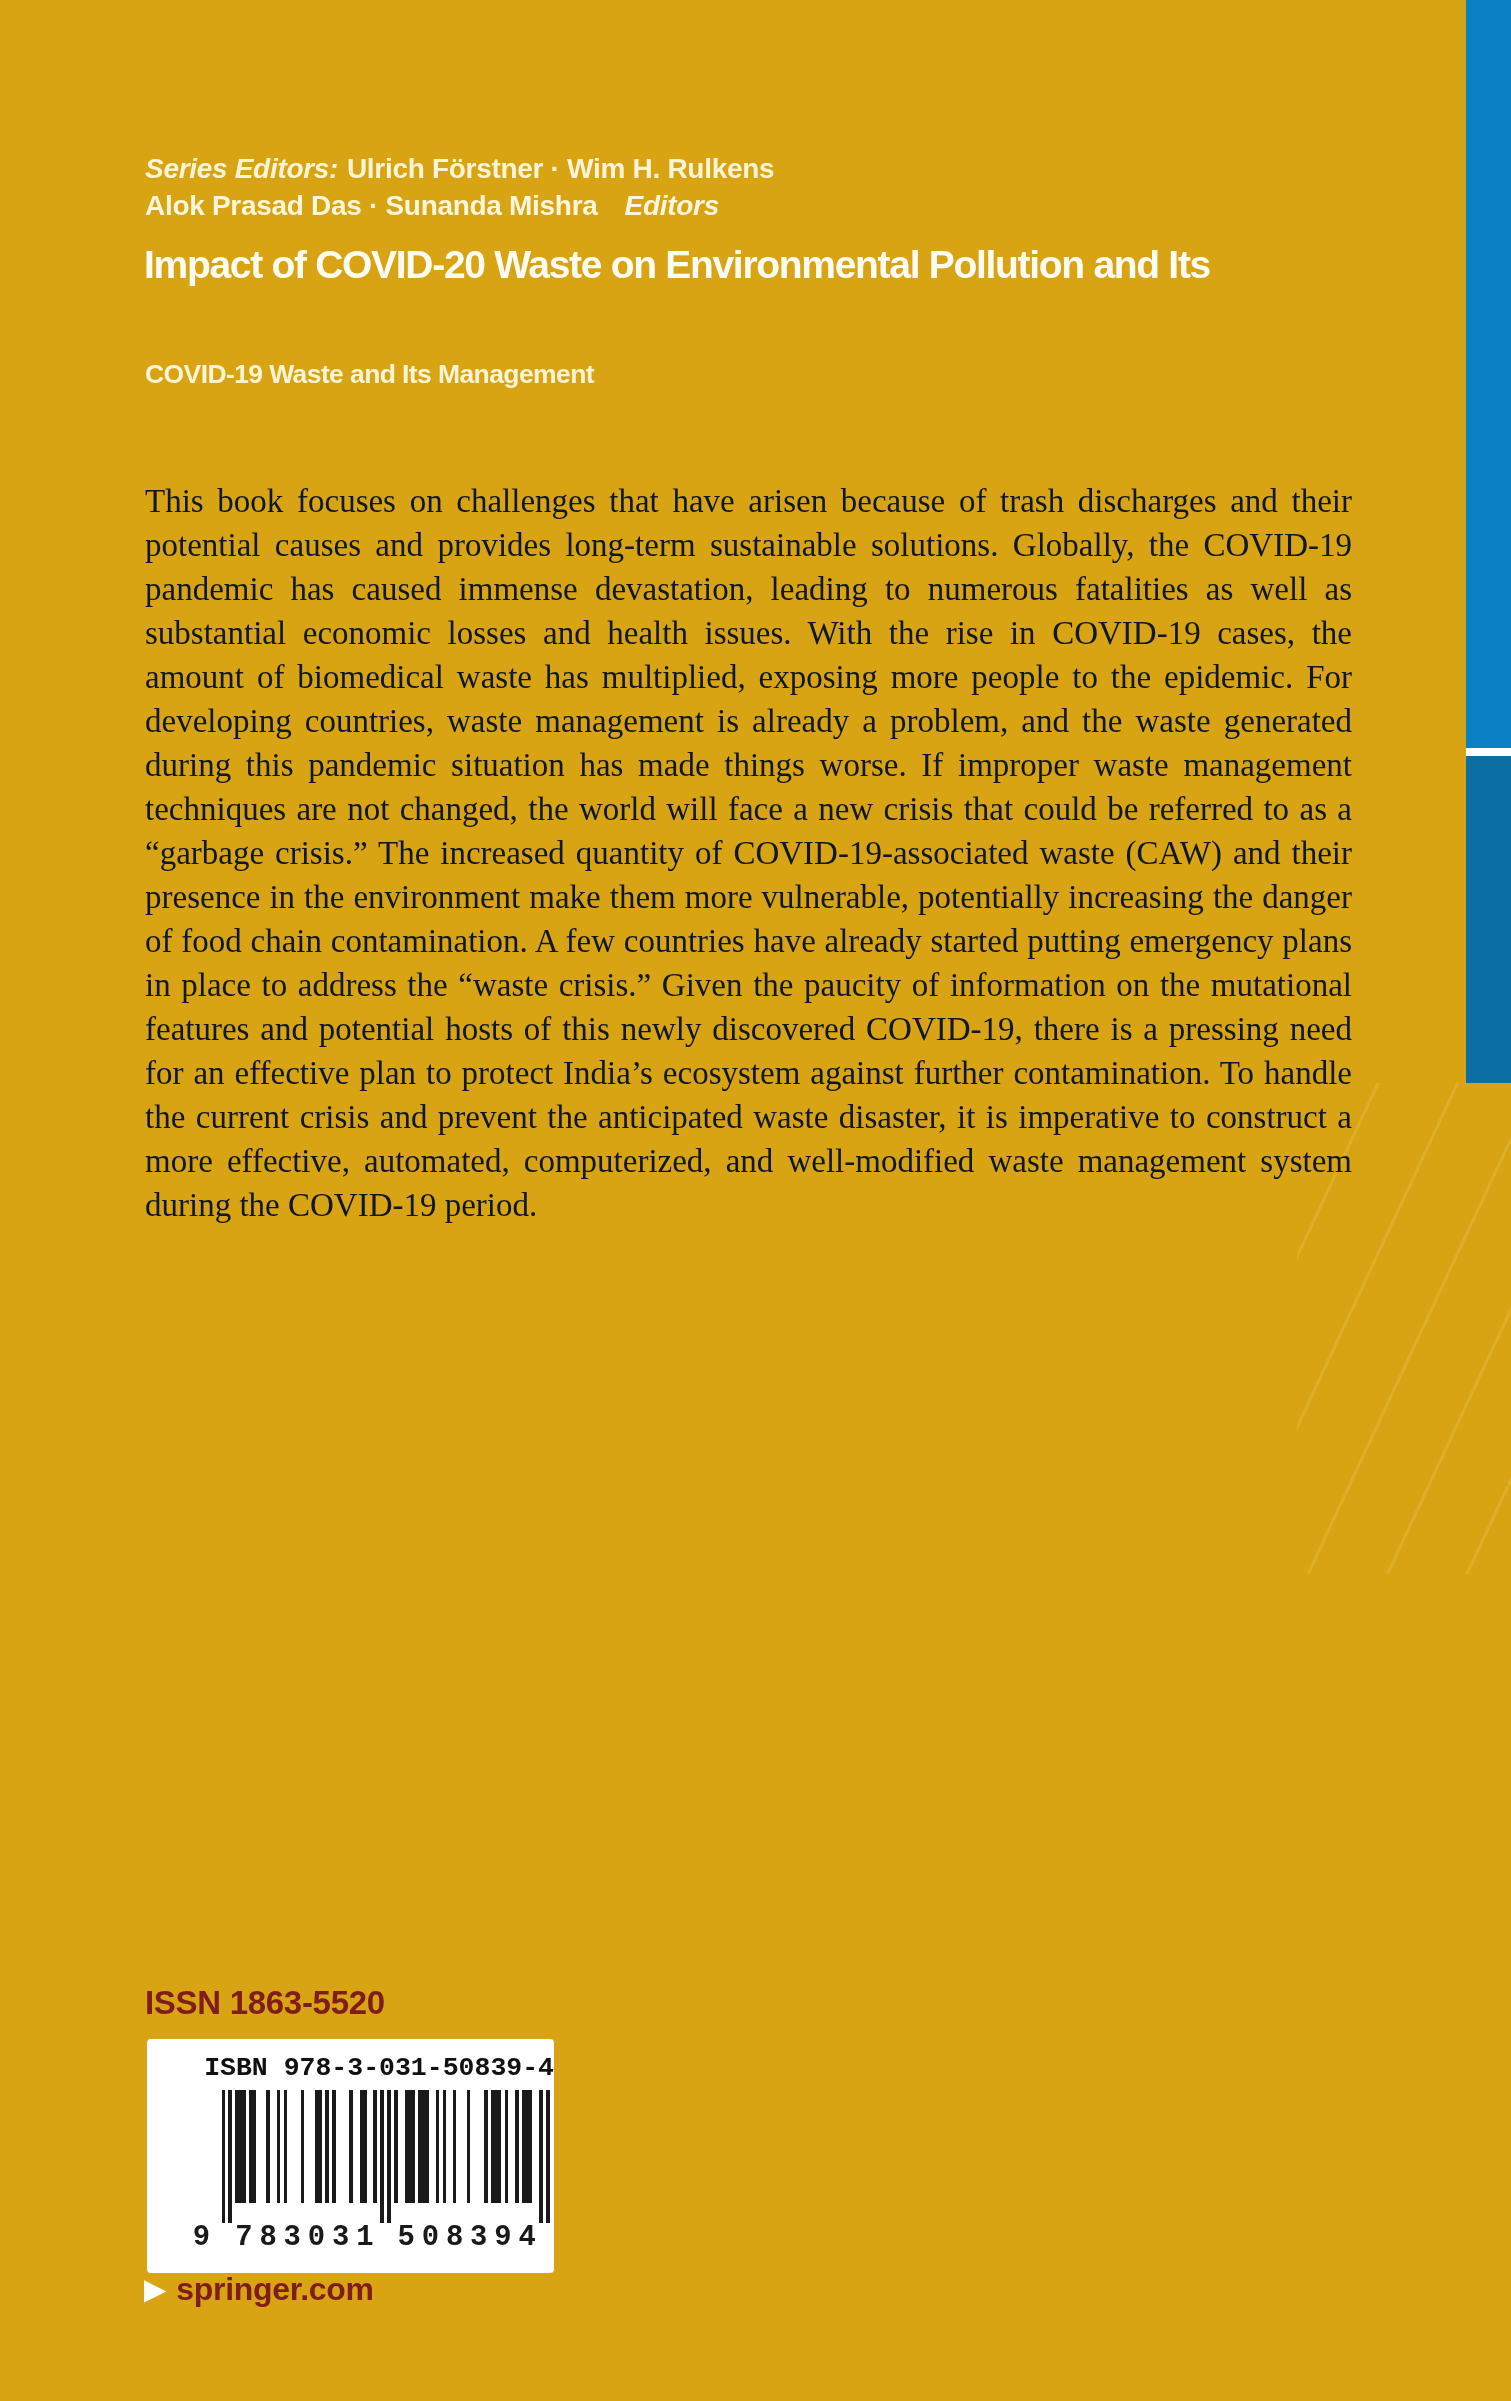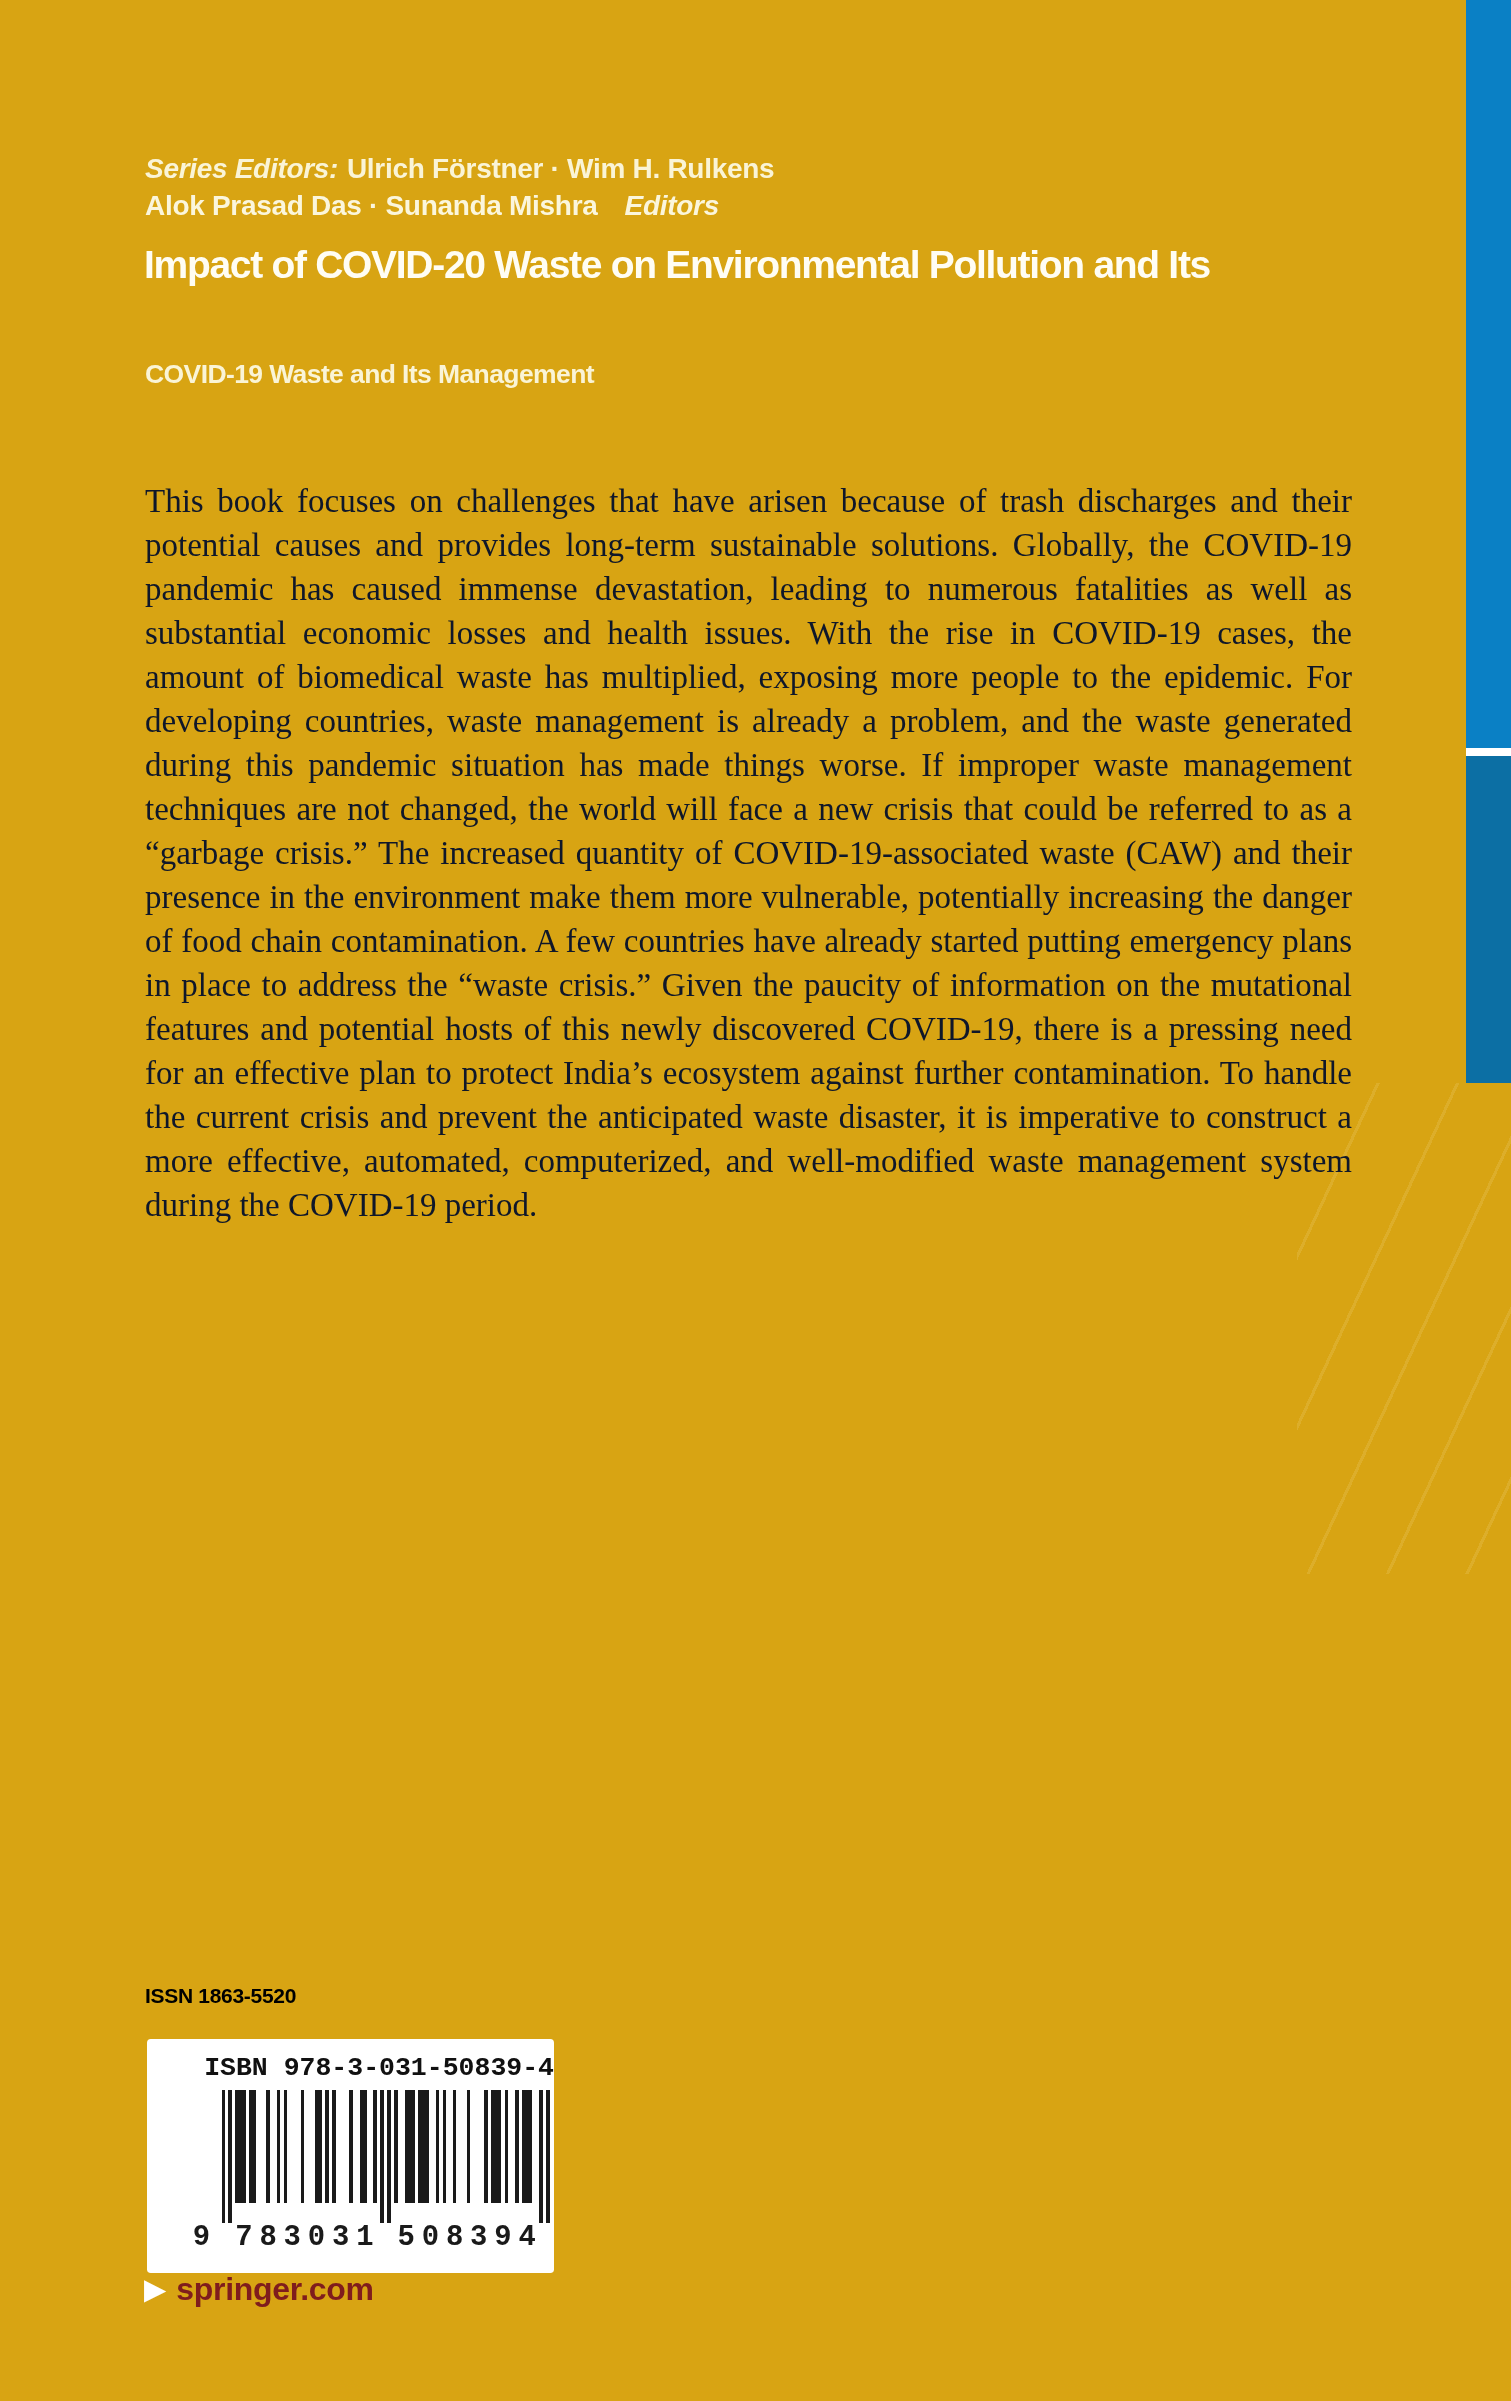--- a/index.html
+++ b/index.html
@@ -53,22 +53,22 @@
   .accent-bottom{position:absolute;left:1466px;top:756px;width:46px;height:327px;background:#0C6FA4;}
   .deco-streaks{
     position:absolute;left:1297px;top:1083px;width:214px;height:491px;
     background:repeating-linear-gradient(115deg,
       rgba(255,246,210,0.12) 0 3.1px, transparent 3.1px 72px);
     pointer-events:none;
   }
   
   .issn{
     position:absolute;left:145px;top:1984px;
-    font-size:21px;font-weight:700;letter-spacing:-0.3px;
-    color:#000000;white-space:nowrap;
+    font-size:33px;font-weight:700;letter-spacing:-0.3px;
+    color:#7f1d1d;white-space:nowrap;
   }
   .barcode-panel{
     position:absolute;left:147px;top:2039px;width:407px;height:234px;
     background:#FFFFFF;border-radius:3.8px;text-align:right;
   }
   .isbn-text{
     margin-top:15px;
     font-family:"Liberation Mono",monospace;
     font-size:26.5px;font-weight:700;line-height:29px;
     color:#111111;letter-spacing:0px;white-space:nowrap;

